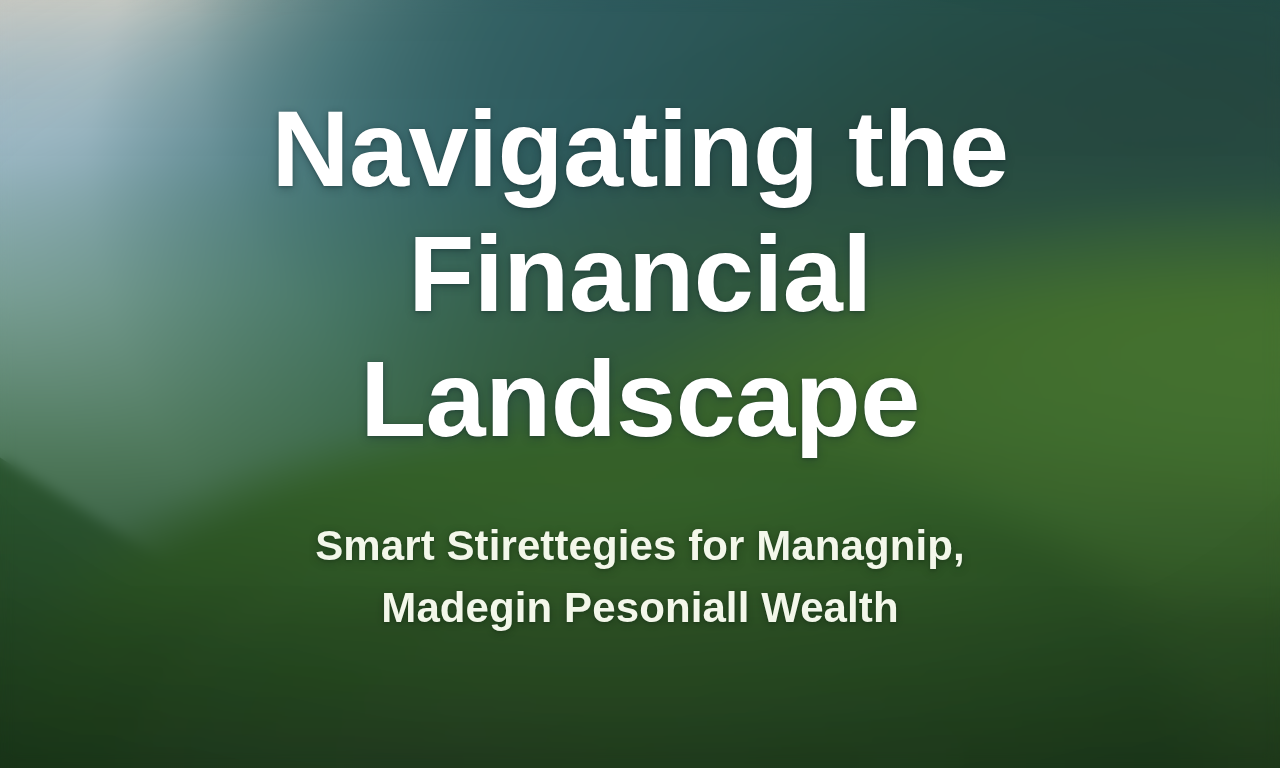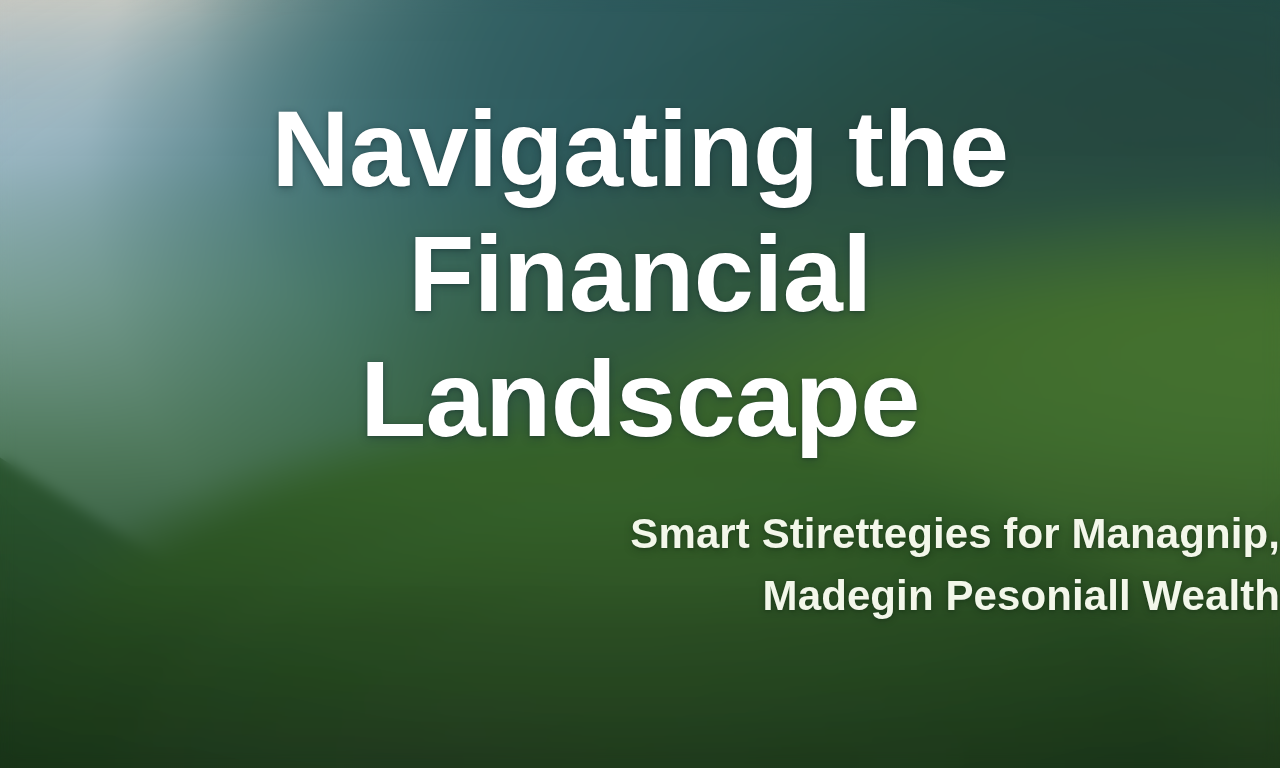--- a/index.html
+++ b/index.html
@@ -124,21 +124,21 @@
     position: absolute;
     inset: 0;
     display: flex;
     flex-direction: column;
     align-items: center;
     justify-content: flex-start;
     text-align: center;
   }
 
   #title {
-    margin: 0;
+    margin: 12px;
     padding: 0;
     width: 100%;
     margin-top: 86px;
     font-size: 108px;
     line-height: 125px;
     font-weight: 700;
     letter-spacing: -0.5px;
     color: #ffffff;
     text-shadow:
       0 2px 10px rgba(18,40,46,0.38),
@@ -153,21 +153,20 @@
     margin-top: 42px;
     font-size: 42px;
     line-height: 62px;
     font-weight: 700;
     letter-spacing: 0.1px;
     color: #f3f7ea;
     text-shadow:
       0 2px 9px rgba(20,44,22,0.46),
       0 1px 3px rgba(20,44,22,0.34);
     white-space: pre-line;
-    text-align: right;
   }
 </style>
 </head>
 <body>
 
 <div id="stage">
 
   <div class="bg-layer" id="bg-sky"></div>
   <div class="bg-layer" id="bg-haze-ridge"></div>
   <div class="bg-layer" id="bg-mountain-center"></div>

